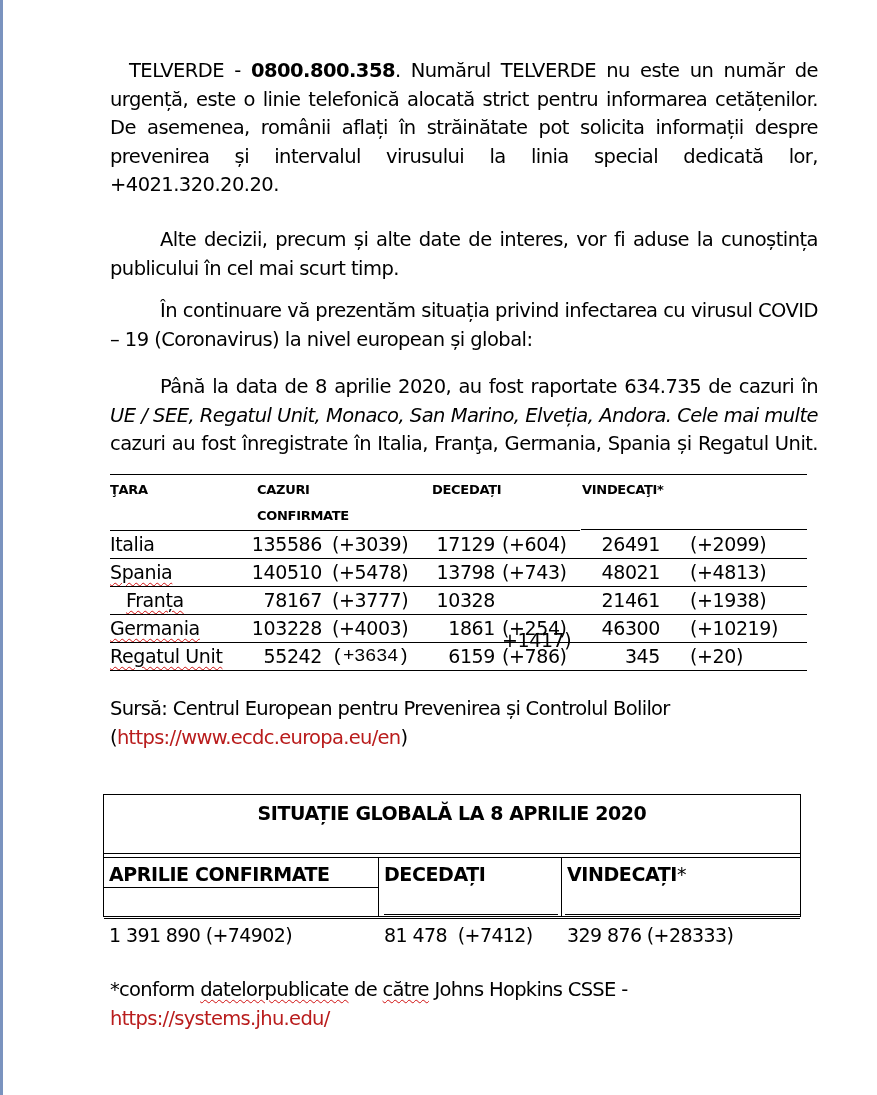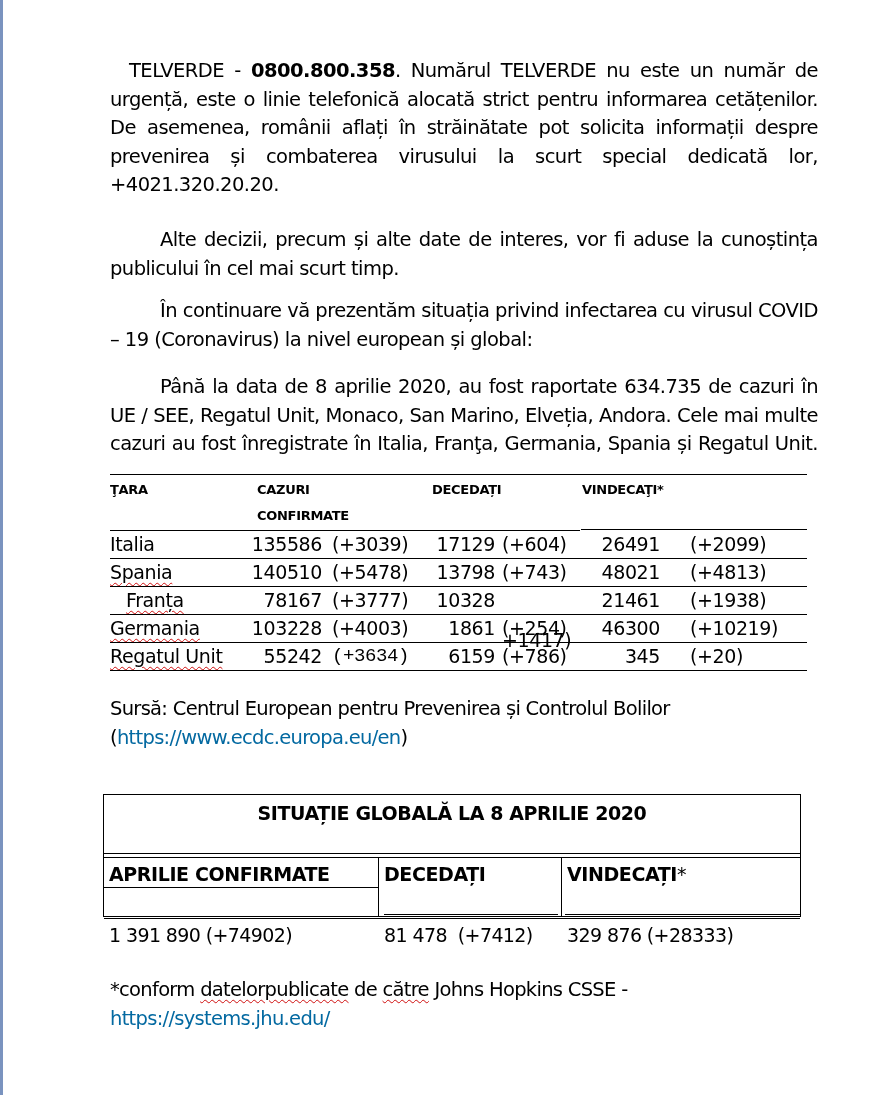--- a/index.html
+++ b/index.html
@@ -20,21 +20,21 @@
     .p {
       position: absolute; left: 0; width: 708px;
       font-size: 19.5px; line-height: 28.5px;
       text-align: justify;
       letter-spacing: -0.55px;
     }
     .p .indent { display: inline-block; width: 50px; }
     .p .indent-s { display: inline-block; width: 19px; }
     .bold { font-weight: bold; }
     .nojust { text-align: left; }
-    .link { color: #0369a1; }
+    .link { color: #b91c1c; }
     .squig {
       text-decoration: underline wavy #d01010;
       text-decoration-thickness: 1px;
       text-underline-offset: 3px;
     }
 
     
     .eu-table { position: absolute; left: 0; top: 474px; width: 697px; }
     .eu-table .hrule { position: absolute; left: 0; height: 1px; background: #000; }
     .eu-head span {
@@ -68,37 +68,37 @@
 <div class="left-edge"></div>
 
 <div class="page">
 
   <div class="p" style="top:57px;">
     <div style="text-align:justify; text-align-last:justify;">
       <span class="indent-s"></span><span>TELVERDE - </span><span class="bold">0800.800.358</span><span>. Numărul TELVERDE nu este un număr de</span>
     </div>
     <div style="text-align-last:justify;">urgență, este o linie telefonică alocată strict pentru informarea cetățenilor.</div>
     <div style="text-align-last:justify;">De asemenea, românii aflați în străinătate pot solicita informații despre</div>
-    <div style="text-align-last:justify;">prevenirea și combaterea virusului la scurt special dedicată lor,</div>
+    <div style="text-align-last:justify;">prevenirea și intervalul virusului la linia special dedicată lor,</div>
     <div>+4021.320.20.20.</div>
   </div>
 
   <div class="p" style="top:226px;">
     <div style="text-align-last:justify;"><span class="indent"></span><span>Alte decizii, precum și alte date de interes, vor fi aduse la cunoștința</span></div>
     <div>publicului în cel mai scurt timp.</div>
   </div>
 
   <div class="p" style="top:297px;">
     <div style="text-align-last:justify;"><span class="indent"></span><span>În continuare vă prezentăm situația privind infectarea cu virusul COVID</span></div>
     <div>– 19 (Coronavirus) la nivel european și global:</div>
   </div>
 
   <div class="p" style="top:373px;">
     <div style="text-align-last:justify;"><span class="indent"></span><span>Până la data de 8 aprilie 2020, au fost raportate 634.735 de cazuri în</span></div>
-    <div style="text-align-last:justify;">UE / SEE, Regatul Unit, Monaco, San Marino, Elveția, Andora. Cele mai multe</div>
+    <div style="text-align-last:justify;font-style:italic;">UE / SEE, Regatul Unit, Monaco, San Marino, Elveția, Andora. Cele mai multe</div>
     <div style="text-align-last:justify;">cazuri au fost înregistrate în Italia, Franţa, Germania, Spania și Regatul Unit.</div>
   </div>
 
   <div class="eu-table">
     <div class="hrule" style="top:0; width:697px;"></div>
     <div class="eu-head">
       <span style="left:0; top:4px;">ŢARA</span>
       <span style="left:147px; top:4px;">CAZURI</span>
       <span style="left:147px; top:30px;">CONFIRMATE</span>
       <span style="left:322px; top:4px;">DECEDAȚI</span>

